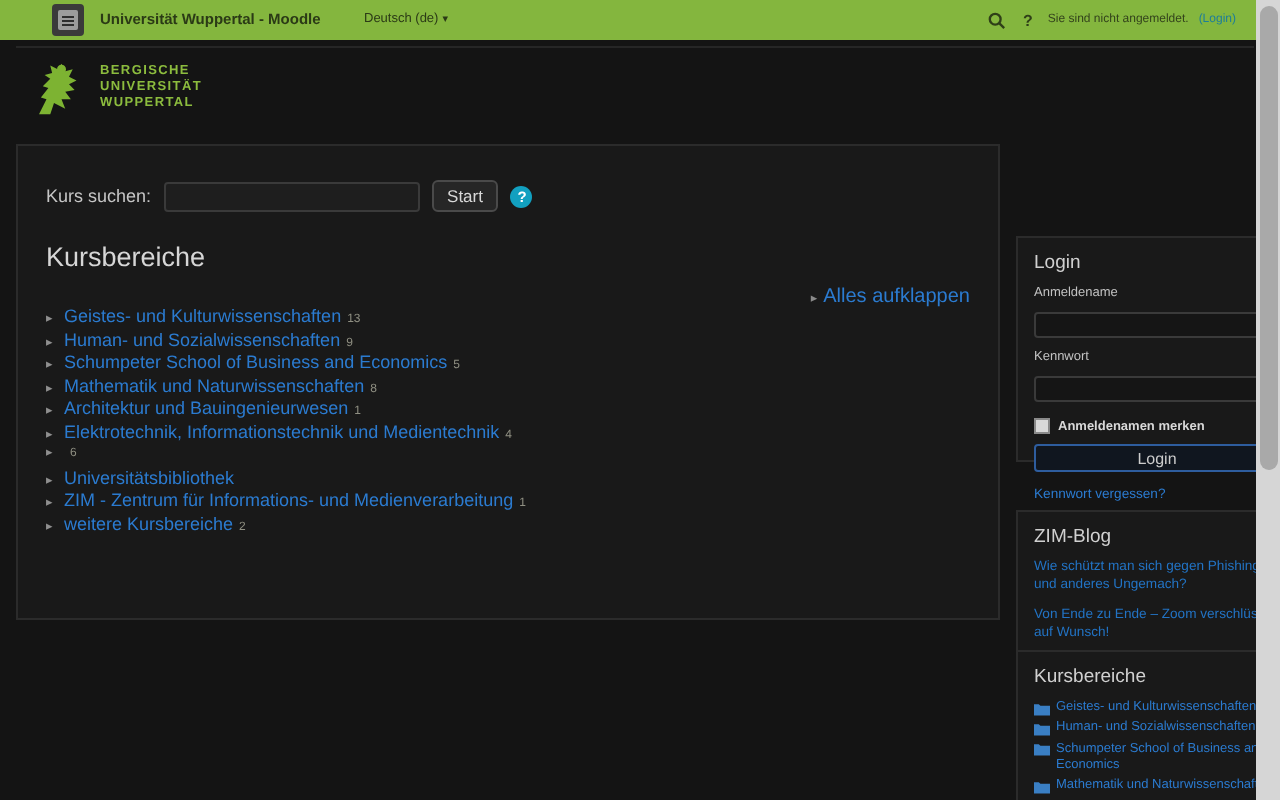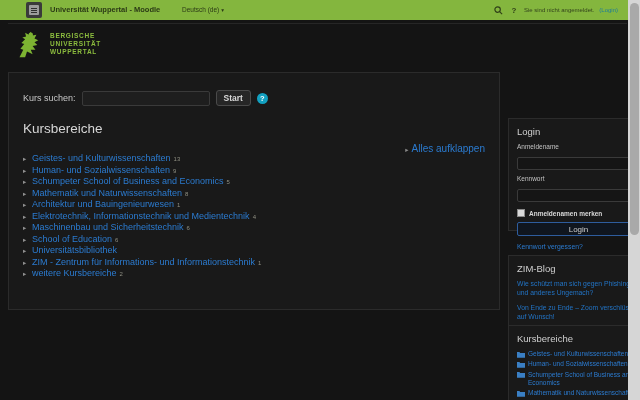--- a/index.html
+++ b/index.html
@@ -51,21 +51,21 @@
     padding:16px 14px 0 14px;
   }
   .search-row{display:flex;align-items:center;gap:6px;height:18px;}
   .search-label{font-size:9px;color:#c6c6c6;}
   .search-input{
     width:128px;height:15px;background:#1e1e1e;border:1px solid #3a3a3a;border-radius:2px;
     color:#ddd;font-size:9px;padding:0 3px;box-sizing:border-box;outline:none;
   }
   .start-btn{
     height:16px;padding:0 7px;background:#262626;border:1px solid #4a4a4a;border-radius:3px;
-    color:#d8d8d8;font-size:8.5px;cursor:pointer;font-weight:bold;
+    color:#d8d8d8;font-size:8.5px;cursor:pointer;
   }
   .help-ic{
     width:11px;height:11px;border-radius:50%;background:#12a0c0;color:#fff;
     display:flex;align-items:center;justify-content:center;font-size:7.5px;font-weight:bold;cursor:pointer;
   }
   .kb-heading{font-size:13.5px;color:#d6d6d6;font-weight:normal;margin:14px 0 0 0;}
   .expand-row{text-align:right;margin-top:2px;height:11px;}
   .expand-tri{font-size:6.5px;color:#8a8a8a;margin-right:3px;}
   .expand-link{font-size:10px;color:#2b7bd0;cursor:pointer;text-decoration:none;}
   .cat-list{margin-top:4px;}
@@ -186,36 +186,30 @@
         <a class="cat-link">Architektur und Bauingenieurwesen</a>
         <span class="cat-count">1</span>
       </div>
     <div class="cat-row">
         <span class="cat-tri">▸</span>
         <a class="cat-link">Elektrotechnik, Informationstechnik und Medientechnik</a>
         <span class="cat-count">4</span>
       </div>
     <div class="cat-row">
         <span class="cat-tri">▸</span>
-        <a class="cat-link">Maschinenbau und Sicherheitstechnik</a>
-        <span class="cat-count">6</span>
-      </div>
-    <div class="cat-row">
-        <span class="cat-tri">▸</span>
-        <a class="cat-link">School of Education</a>
         <span class="cat-count">6</span>
       </div>
     <div class="cat-row">
         <span class="cat-tri">▸</span>
         <a class="cat-link">Universitätsbibliothek</a>
         <span class="cat-count"></span>
       </div>
     <div class="cat-row">
         <span class="cat-tri">▸</span>
-        <a class="cat-link">ZIM - Zentrum für Informations- und Informationstechnik</a>
+        <a class="cat-link">ZIM - Zentrum für Informations- und Medienverarbeitung</a>
         <span class="cat-count">1</span>
       </div>
     <div class="cat-row">
         <span class="cat-tri">▸</span>
         <a class="cat-link">weitere Kursbereiche</a>
         <span class="cat-count">2</span>
       </div>
   </div>
 </div>
 

